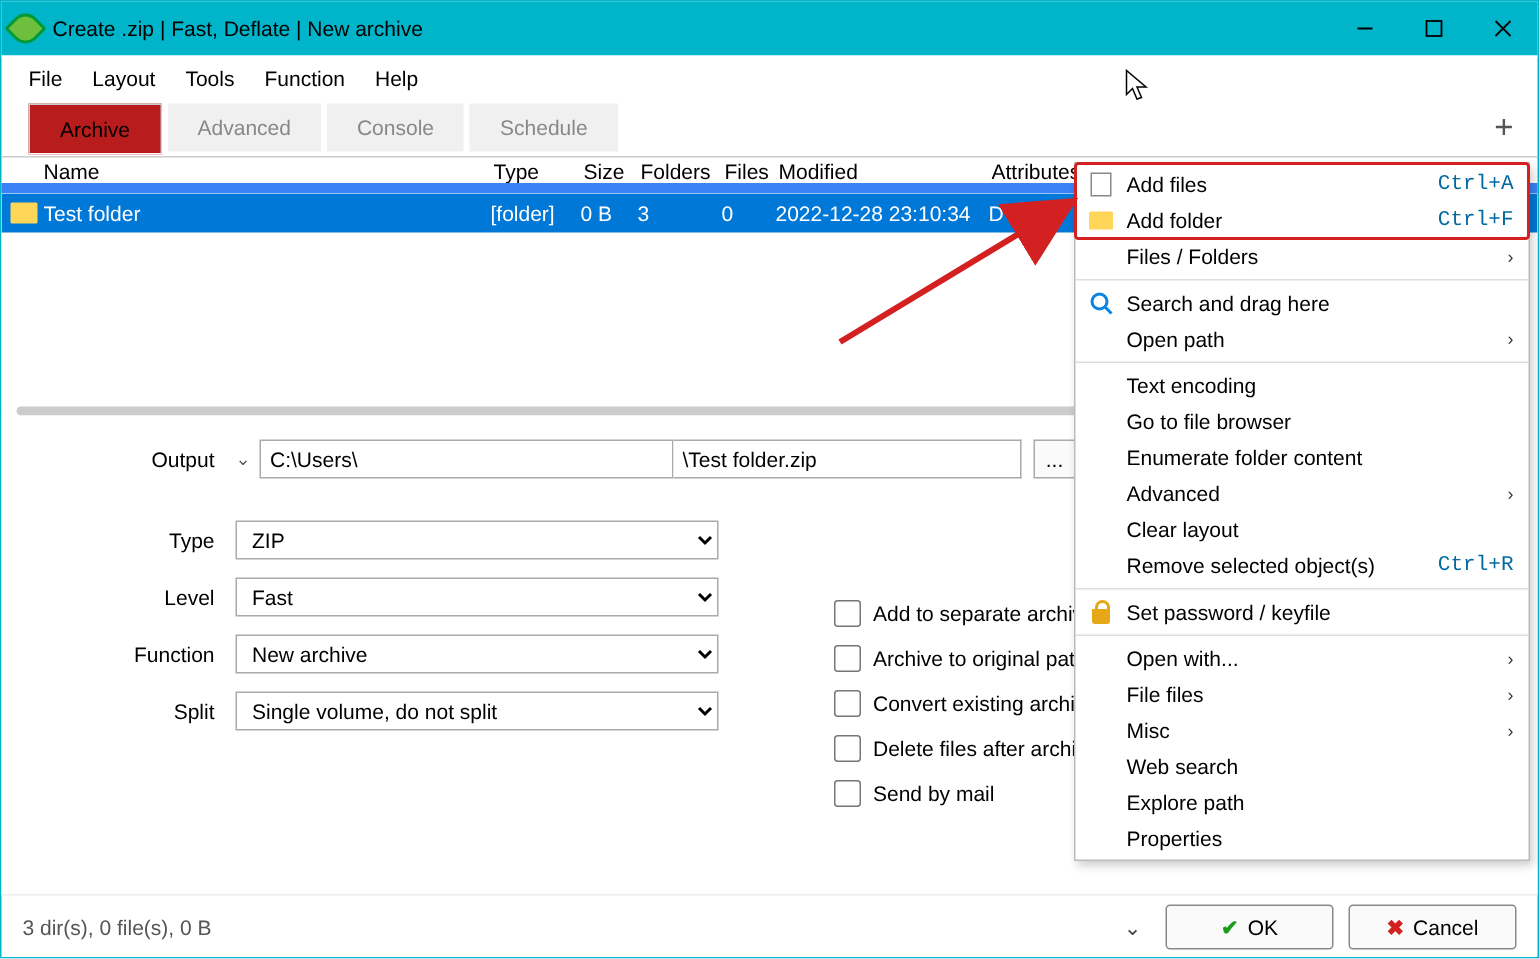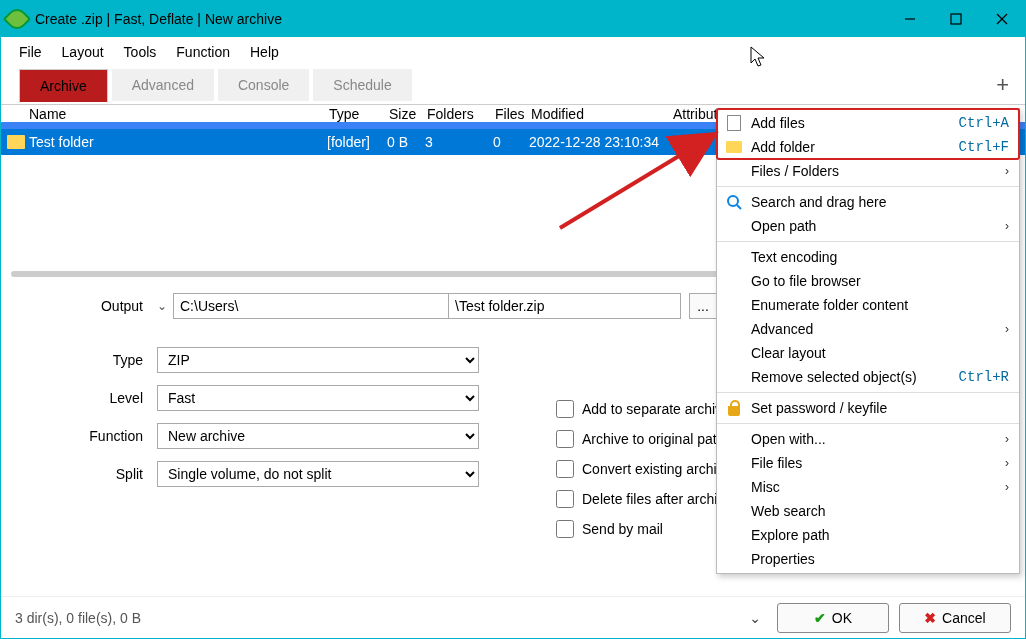--- a/index.html
+++ b/index.html
@@ -26,21 +26,21 @@
 .tabsrow .spacer { flex: 1; }
 .tabsrow .plus { font-size: 22px; color: #555; padding: 0 16px; cursor: pointer; }
 
 
 .colheaders { display: flex; height: 24px; border-bottom: 7px solid #3b82f6; align-items: center; padding-left: 28px; }
 .colheaders .col { white-space: nowrap; overflow: hidden; }
 .c-name { width: 300px; }
 .c-type { width: 60px; }
 .c-size { width: 38px; }
 .c-fold { width: 56px; }
-.c-files { width: 36px; margin-left: 12px; }
+.c-files { width: 36px; }
 .c-mod  { width: 142px; }
 .c-attr { width: 60px; }
 
 
 .filelist { height: 148px; overflow: hidden; background: #fff; position: relative; }
 .row { display: flex; align-items: center; height: 26px; padding-left: 6px; color: #fff; background: #0078d7; }
 .row .ficon { width: 18px; height: 14px; background: #ffd658; border-radius: 1px; margin-right: 4px; }
 .row .cell { white-space: nowrap; }
 .filelist .divider { position: absolute; bottom: 0; left: 10px; right: 10px; height: 6px; background: #ccc; border-radius: 3px; }
 

